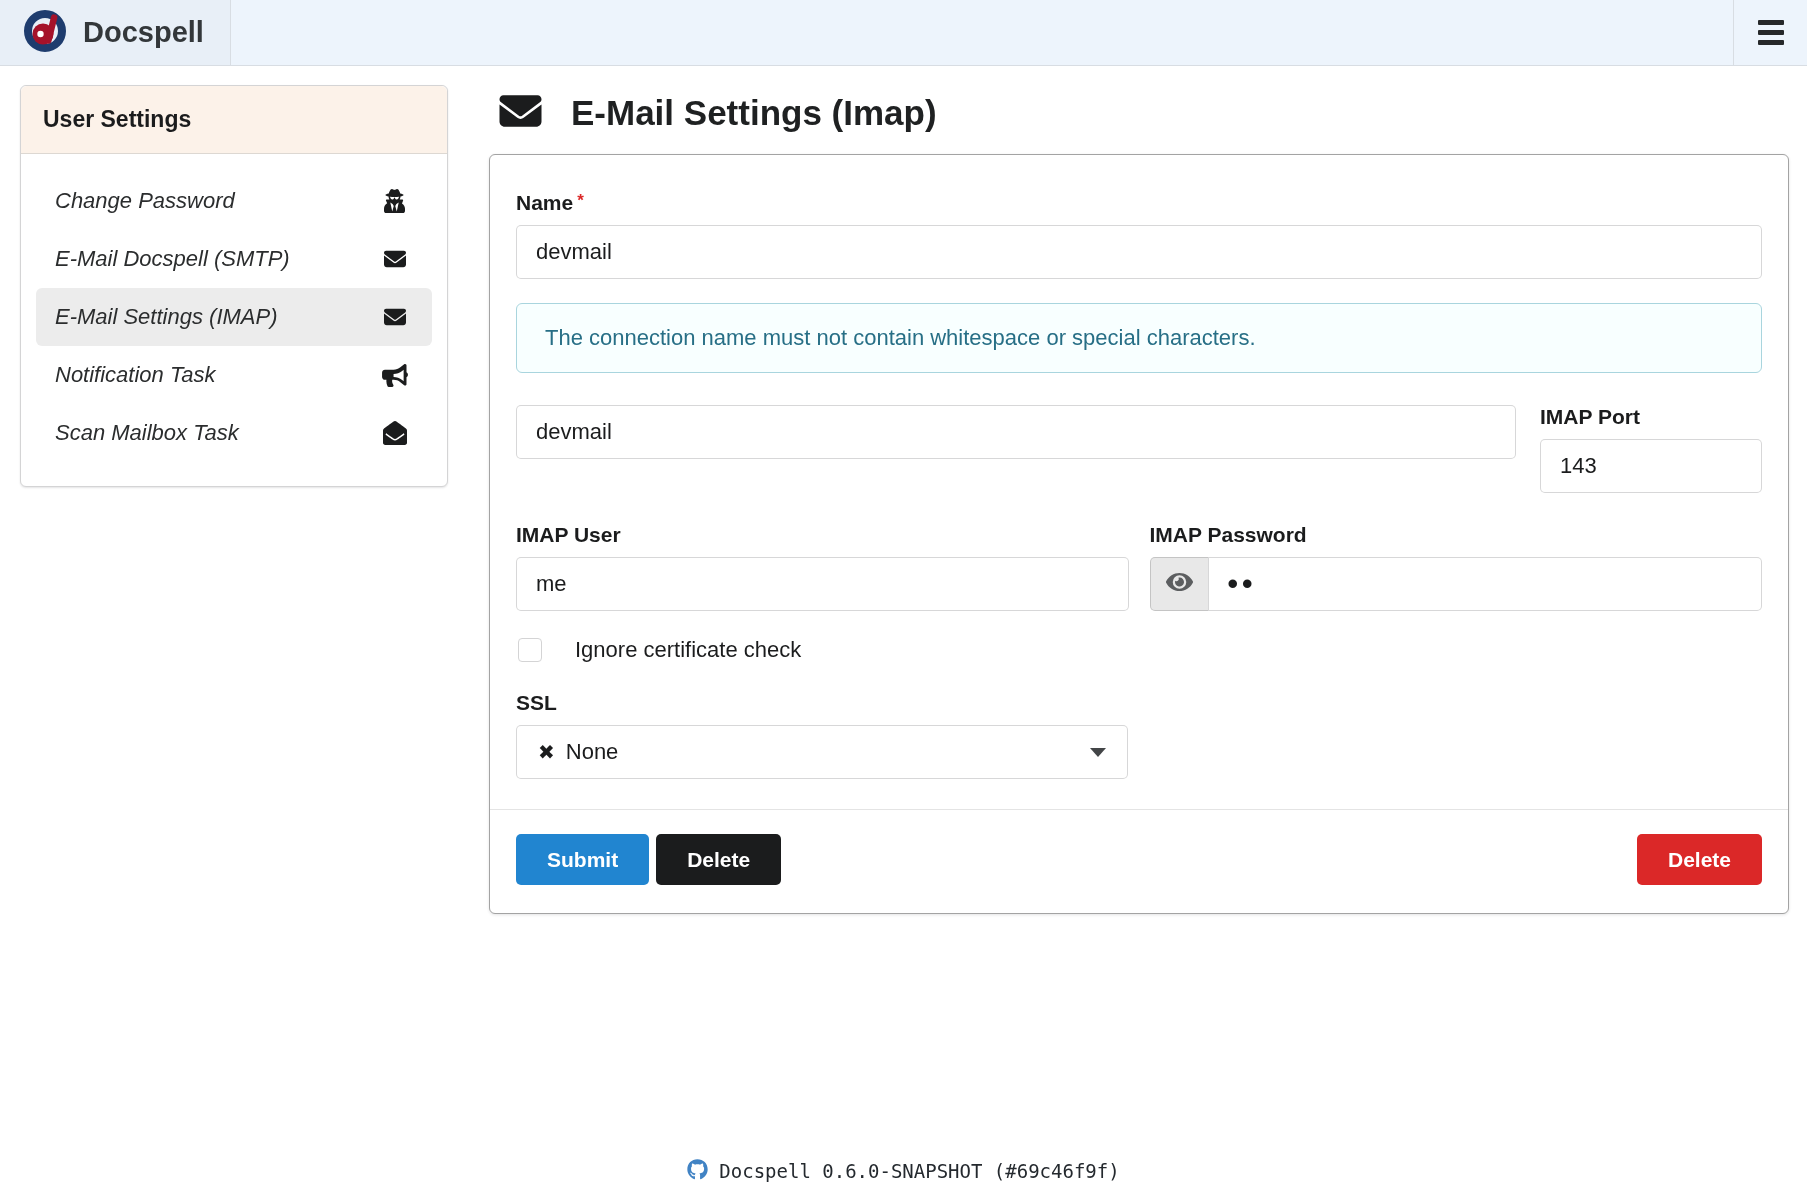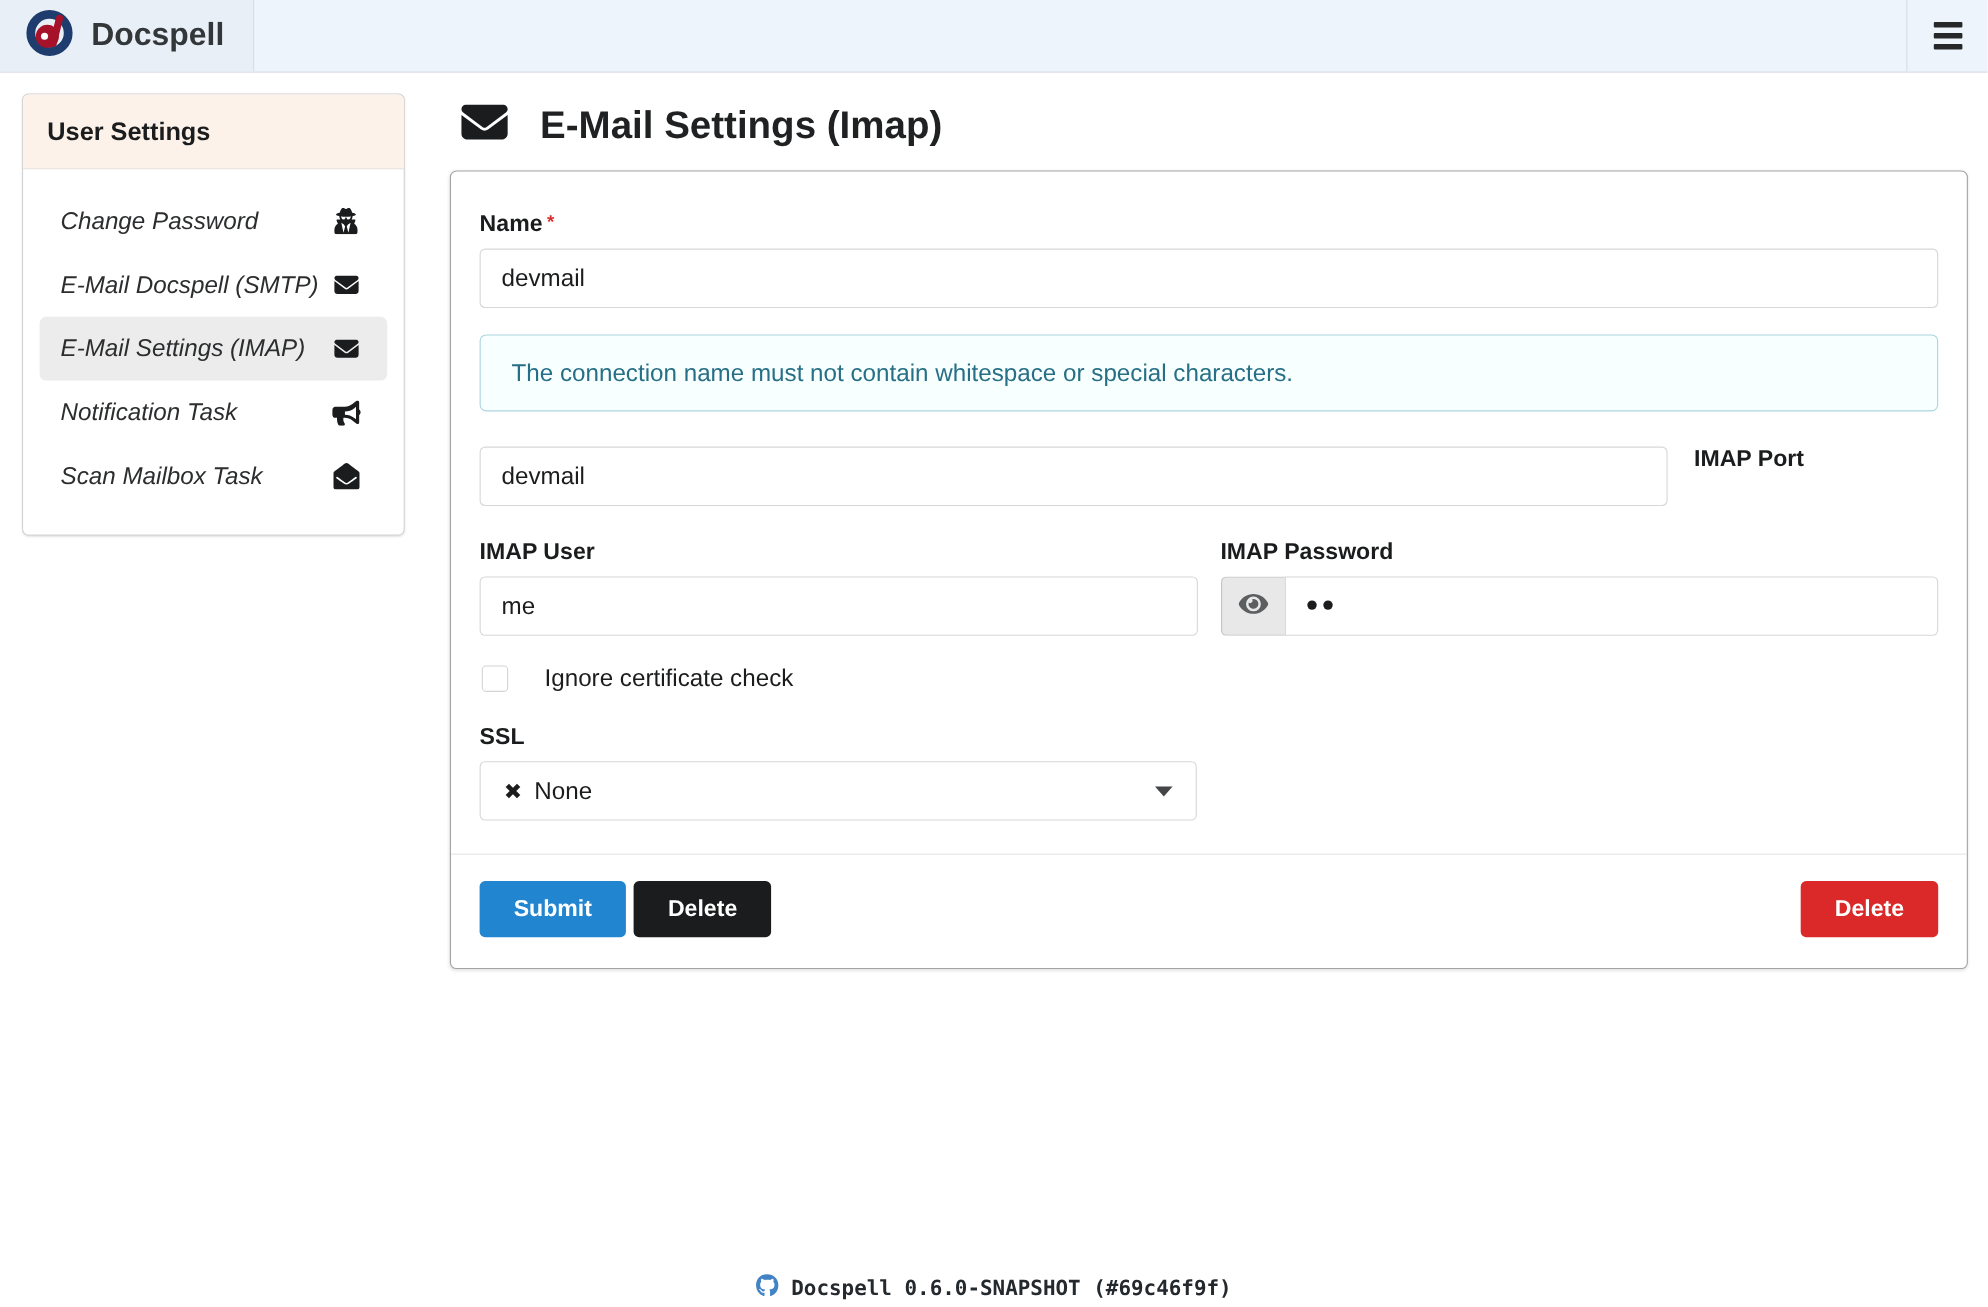--- a/index.html
+++ b/index.html
@@ -26,21 +26,21 @@
     align-items:center; justify-content:center; cursor:pointer;
   }
   .hamburger { display:flex; flex-direction:column; gap:5px; }
   .hamburger span { width:26px; height:5px; background:#26282a; border-radius:1px; }
 
   
   .content { display:flex; align-items:flex-start; }
 
   
   .sidebar {
-    width:348px; margin:19px 0 0 20px; flex:none;
+    width:428px; margin:19px 0 0 20px; flex:none;
     background:#fff; border:1px solid #d4d4d5; border-radius:6px;
     box-shadow:0 1px 2px rgba(34,36,38,.12);
   }
   .sidebar-header {
     background:#fcf2e9; padding:20px 22px; font-size:23px; font-weight:700;
     color:#1b1c1d; border-bottom:1px solid #ddd8d2; border-radius:6px 6px 0 0;
   }
   .sidebar-menu { padding:18px 15px 24px;font-style:italic; }
   .menu-item {
     display:flex; align-items:center; justify-content:space-between;
@@ -122,21 +122,20 @@
   .btn-submit { background:#2185d0; }
   .btn-cancel { background:#1b1c1d; }
   .btn-delete { background:#db2828; margin-left:auto; }
 
   
   .footer {
     position:absolute; left:0; right:0; bottom:0; height:34px;
     display:flex; align-items:center; justify-content:center; gap:11px;
     font-family:"DejaVu Sans Mono", monospace; font-size:19px; color:#24292e;
     cursor:pointer;
-    font-weight:bold;
   }
   .footer svg { fill:#4183c4; }
 </style>
 </head>
 <body>
 
 <div class="navbar">
   <div class="brand">
     <span>
       <svg width="46" height="46" viewBox="0 0 46 46">
@@ -235,20 +234,21 @@
       <div class="info-message">
         <span>The connection name must not contain whitespace or special characters.</span>
       </div>
 
       <div class="row">
         <div class="col-grow">
           <input class="text-input" type="text" value="devmail" style="">
         </div>
         <div class="col-port">
           <label class="field-label">IMAP Port</label>
+          <input class="text-input" type="text" value="143" style="">
         </div>
       </div>
 
       <div class="grid-2">
         <div>
           <label class="field-label">IMAP User</label>
           <input class="text-input" type="text" value="me" style="">
         </div>
         <div>
           <label class="field-label">IMAP Password</label>

